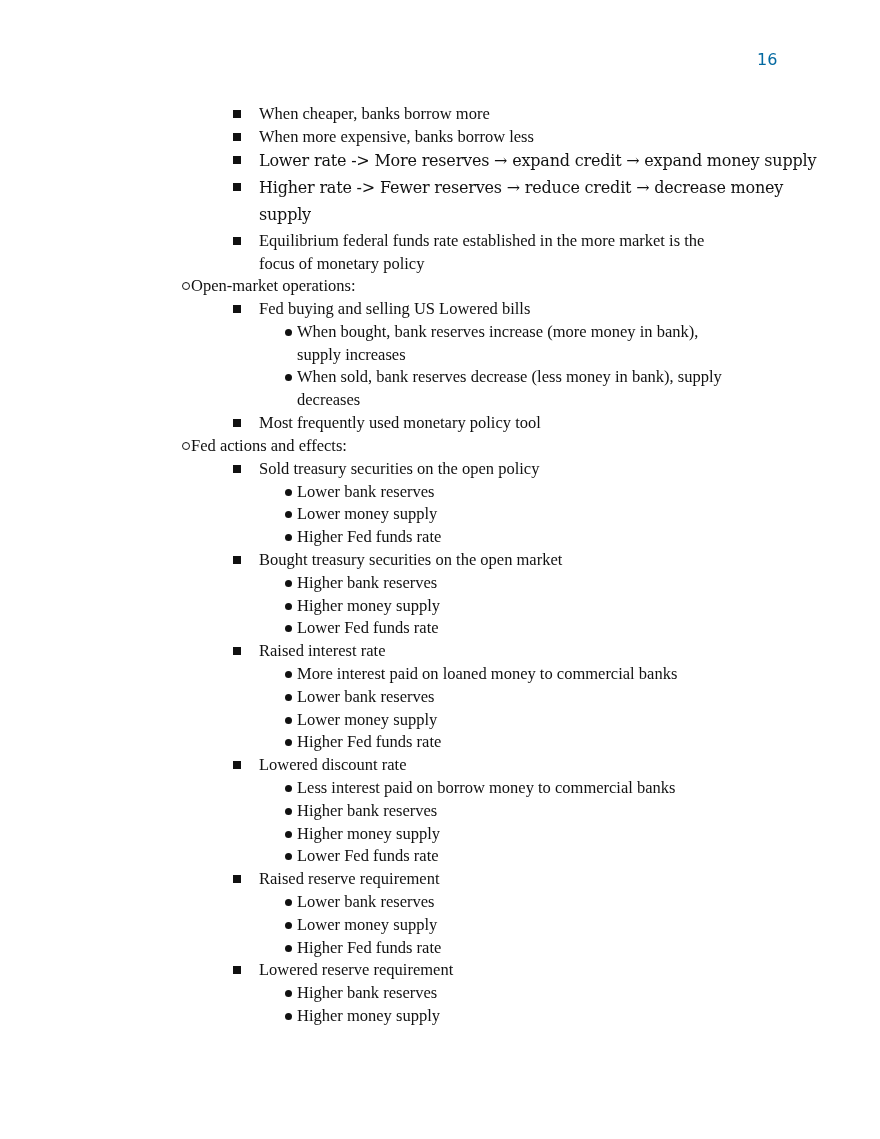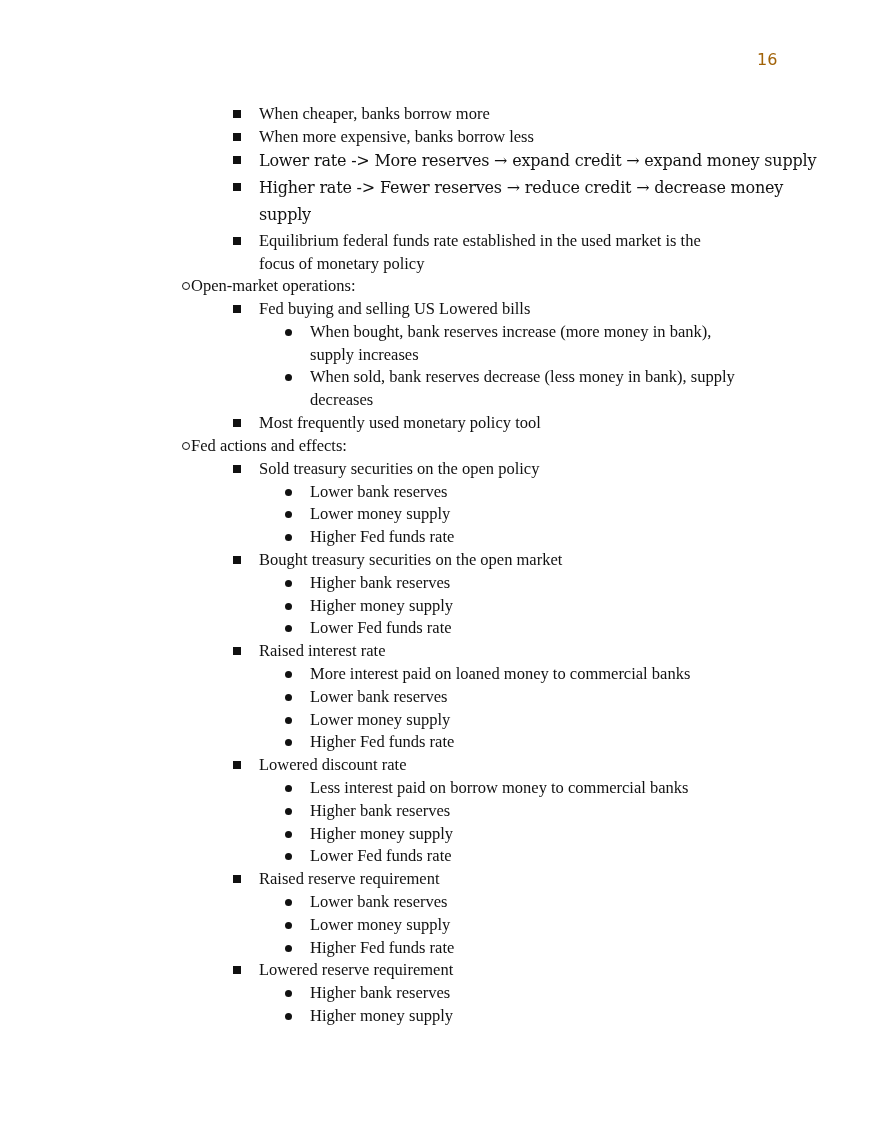--- a/index.html
+++ b/index.html
@@ -14,21 +14,21 @@
       overflow: hidden;
       font-family: "Liberation Serif", serif;
       color: #111111;
     }
     .page-number {
       position: absolute;
       top: 50px;
       left: 757px;
       font-family: "DejaVu Sans", sans-serif;
       font-size: 16px;
-      color: #a16207;
+      color: #0369a1;
     }
     .line {
       position: absolute;
       left: 0;
       font-size: 16.5px;
       line-height: 22.8px;
       white-space: nowrap;
     }
     .line.alt {
       font-family: "DejaVu Serif", serif;
@@ -78,21 +78,21 @@
     .text {
       position: absolute;
       top: 0;
     }
     
     .l1 .marker { left: 182px; }
     .l1 .text { left: 191px; }
     .l2 .marker { left: 233px; }
     .l2 .text { left: 259px; }
     .l3 .marker { left: 285px; }
-    .l3 .text { left: 310px; }
+    .l3 .text { left: 297px; }
   </style>
 </head>
 <body>
 
 <div class="page-number">16</div>
 
 <div>
 
   <div class="line l2" style="top:103px">
     <span class="marker square"></span>
@@ -108,21 +108,21 @@
   </div>
   <div class="line l2 alt" style="top:174px">
     <span class="marker square"></span>
     <span class="text">Higher rate -&gt; Fewer reserves → reduce credit → decrease money</span>
   </div>
   <div class="line l2 alt" style="top:201px">
     <span class="text">supply</span>
   </div>
   <div class="line l2" style="top:230px">
     <span class="marker square"></span>
-    <span class="text">Equilibrium federal funds rate established in the used market is the</span>
+    <span class="text">Equilibrium federal funds rate established in the more market is the</span>
   </div>
   <div class="line l2" style="top:253px">
     <span class="text">focus of monetary policy</span>
   </div>
 
   <div class="line l1" style="top:275px">
     <span class="marker circle"></span>
     <span class="text">Open-market operations:</span>
   </div>
   <div class="line l2" style="top:298px">

